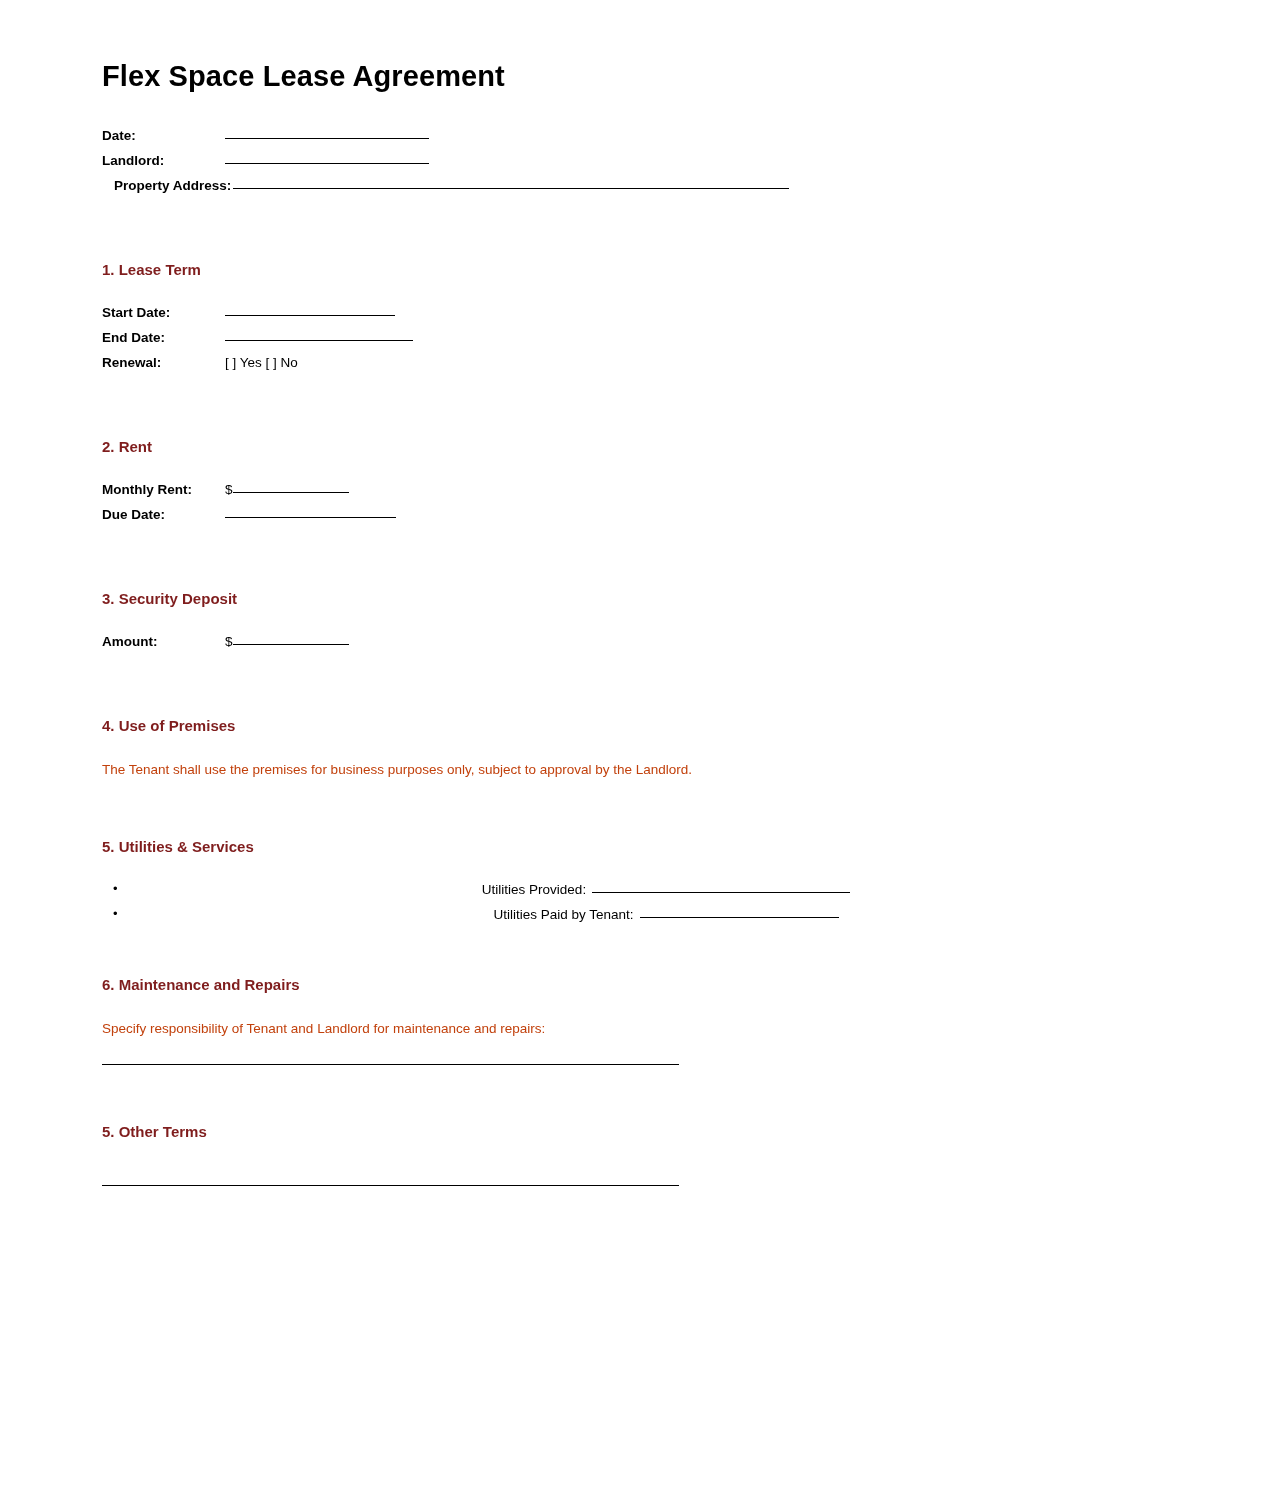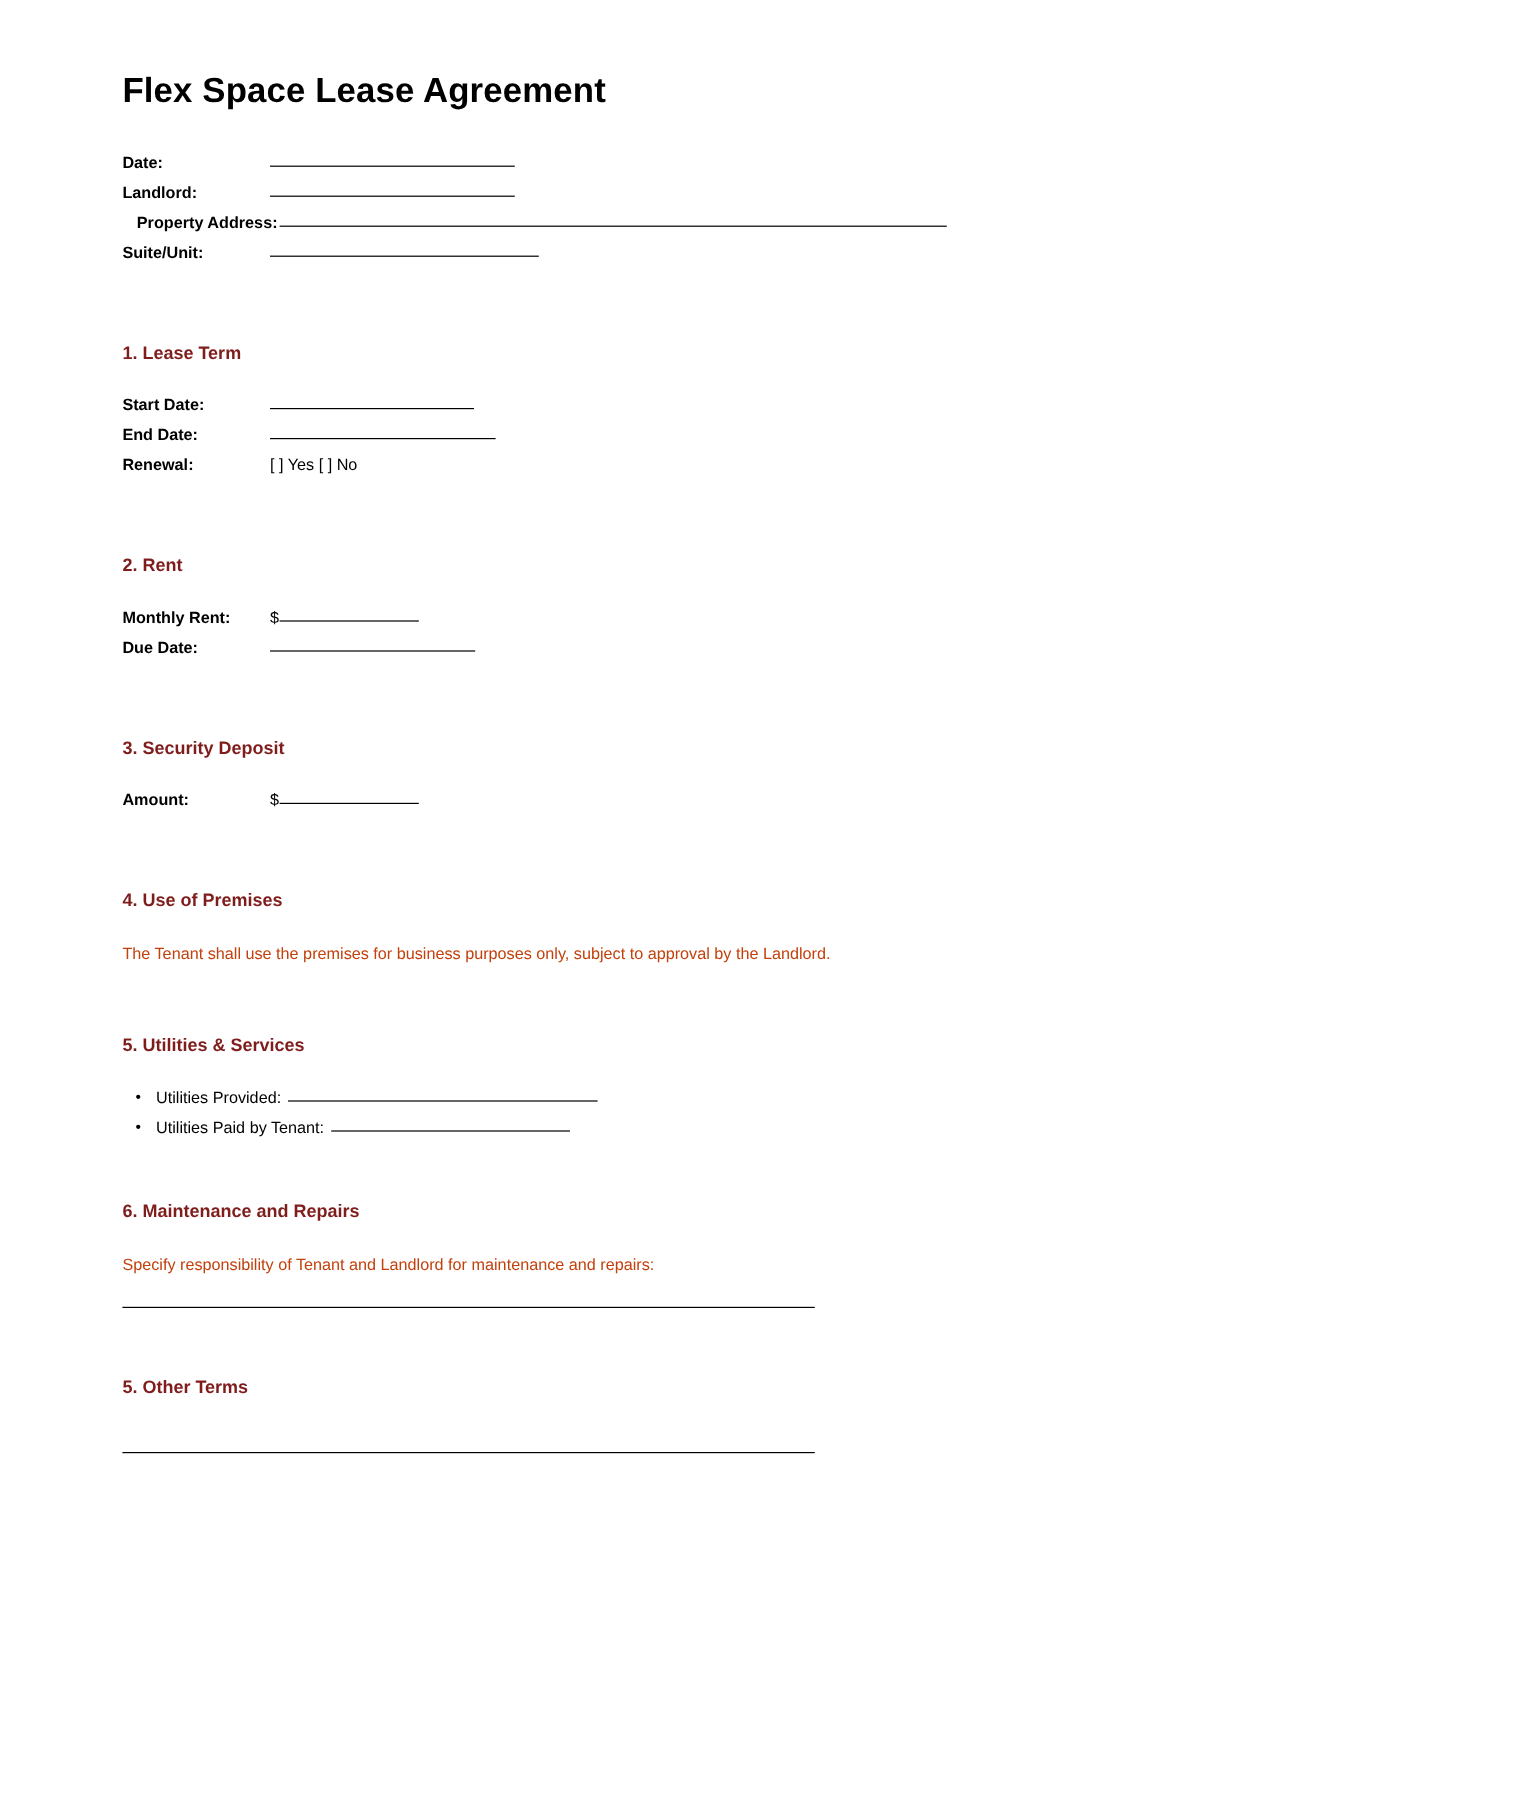--- a/index.html
+++ b/index.html
@@ -124,20 +124,21 @@
   }
   ul.bullets li {
     position: relative;
     font-size: 13.5px;
     font-weight: normal;
     line-height: 1.0;
     height: 25px;
     display: flex;
     align-items: baseline;
     white-space: nowrap;
+    justify-content: center;
   }
   ul.bullets li::before {
     content: "\2022";
     position: absolute;
     left: -17px;
     top: 0;
     font-size: 13px;
     line-height: 1.05;
   }
   .bullet-label { margin-right: 6px; }
@@ -174,26 +175,20 @@
       </div>
 
 
       <div class="field-row inline-label">
         <span class="field-label">Property Address:</span>
         <span class="field-value">
           <span class="blank w-address"></span>
         </span>
       </div>
 
-      <div class="field-row">
-        <span class="field-label col">Suite/Unit:</span>
-        <span class="field-value">
-          <span class="blank w-suite"></span>
-        </span>
-      </div>
 
     </div>
 
     <div class="spacer-xl"></div>
 
     <h2 class="section-heading">1. Lease Term</h2>
     <div class="spacer-md"></div>
 
     <div>
       <div class="field-row">

